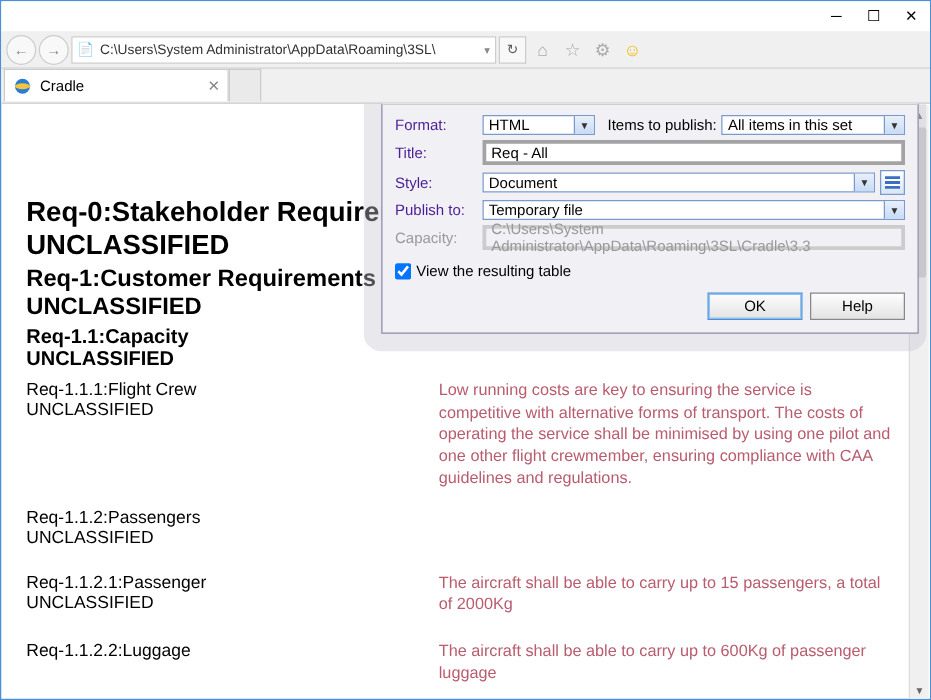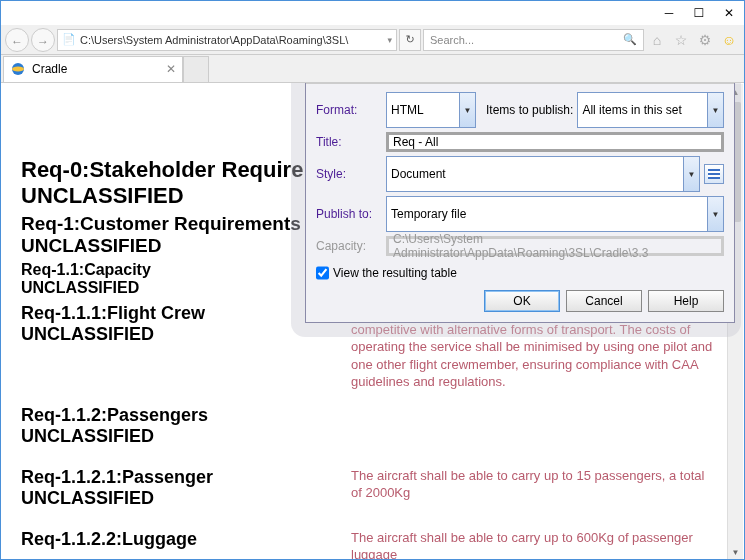--- a/index.html
+++ b/index.html
@@ -14,47 +14,47 @@
 .navbtn { width: 24px; height: 24px; border: 1px solid #ccc; border-radius: 50%; display: flex; align-items: center; justify-content: center; font-size: 12px; color: #888; background: #f8f8f8; }
 .addr { display:flex; align-items:center; flex: 0 0 340px; height: 22px; border: 1px solid #ccc; background: #fff; font-size: 11px; padding: 0 4px; color: #333; }
 .addr .ieicon { width:14px; height:14px; display:inline-flex; align-items:center; justify-content:center; margin-right:4px; }
 .refbtn, .stopbtn { width: 22px; height: 22px; border: 1px solid #ccc; background: #f8f8f8; display:flex;align-items:center;justify-content:center;font-size:11px;color:#555; }
 .search { flex: 1; height: 22px; border: 1px solid #ccc; background: #fff; font-size: 11px; padding: 0 6px; color: #888; display:flex;align-items:center;}
 .search span.mag { margin-left:auto; color:#888; }
 .ticon { width: 22px; height: 22px; display:flex;align-items:center;justify-content:center; color:#aaa; font-size:14px; }
 .smiley { color:#f0b800; }
 
 
-.tabrow { height: 28px; display:flex; align-items:center; background:#f0f0f0; border-bottom:1px solid #ccc; padding-left:2px;}
+.tabrow { height: 28px; display:flex; align-items:flex-start; background:#f0f0f0; border-bottom:1px solid #ccc; padding-left:2px;}
 .tab { height:26px; min-width:180px; border:1px solid #ccc; border-bottom:none; background:#fff; display:flex; align-items:center; padding:0 6px; font-size:12px; gap:6px;}
 .tab .ieicon { width:16px; height:16px; }
 .tab .x { margin-left:auto; color:#888; font-size:12px; }
 .newtab { width:26px; height:26px; border:1px solid #ccc; border-bottom:none; background:#eaeaea; }
 
 
 .content { position:relative; height: calc(560px - 24px - 30px - 28px); overflow:hidden; }
 .doc { padding: 14px 20px; font-family: "Times New Roman", serif; }
 .doc h1 { font-size: 22px; margin: 0; font-weight: bold; }
 .doc h2 { font-size: 19px; margin: 0; font-weight: bold; }
 .doc h3 { font-size: 16px; margin: 0; font-weight: bold; }
-.doc h4 { font-size: 18px; margin: 0; font-weight: bold; }
+.doc h4 { font-size: 14px; margin: 0; font-weight: normal; }
 .doc .spacer { height: 60px; }
 .row { display:flex; align-items:flex-start; margin-top:6px; }
 .left { width: 330px; flex-shrink:0; }
 .right { color:#b85c6e; font-size:13px; line-height:1.35; padding-right:8px; }
 
 
 .dialog-shadow { position:absolute; left:290px; top:-30px; width:450px; border-radius:0 0 14px 14px; padding:0 0 14px 14px; background:rgba(200,200,210,0.4); }
 .dialog { width:430px; border:1px solid #8a8aa8; background:#f1f1f5; font-size:12px; }
 .dlg-title { height:30px; background:#fff; display:flex; align-items:center; padding:0 8px; border-bottom:1px solid #ccc; }
 .dlg-body { padding:8px 10px 10px 10px; }
 .frow { display:flex; align-items:center; margin-bottom:4px; gap:4px; }
 .flabel { width:66px; color:#4c1d95; }
 .flabel.disabled { color:#999; }
-.combo { border:1px solid #7a9acb; background:#fff; height:36px; display:flex; align-items:center; padding:0 4px; font-size:12px; position:relative; }
+.combo { border:1px solid #7a9acb; background:#fff; height:16px; display:flex; align-items:center; padding:0 4px; font-size:12px; position:relative; }
 .combo .arrow { position:absolute; right:0; top:0; width:16px; height:100%; background:linear-gradient(#e8f0fb,#c7dbf4); border-left:1px solid #7a9acb; display:flex;align-items:center;justify-content:center; font-size:8px; color:#333;}
 .txt { border:3px solid #a3a3a3; background:#fff; height:20px; display:flex; align-items:center; padding:0 4px; font-size:12px; flex:1; }
 .txt.disabled { background:#f1f1f5; color:#999; border-color:#ccc; }
 .smallbtn { width:20px; height:20px; border:1px solid #7a9acb; background:linear-gradient(#fff,#d8e6f7); display:flex;align-items:center;justify-content:center; }
 .smallbtn .bars { width:12px; height:10px; background:repeating-linear-gradient(#3a6fc4,#3a6fc4 2px,#fff 2px,#fff 4px); }
 .chkrow { display:flex; gap:4px; margin-top:6px; }
 .chkrow input { margin:0; }
 .rightcol { margin-left:auto; display:flex; flex-direction:column; gap:1px; }
 .highlight { position:absolute; border:3px solid #e02020; border-radius:10px; }
 .btnrow { display:flex; justify-content:flex-end; gap:6px; margin-top:10px; }
@@ -77,24 +77,20 @@
 
 <div class="toolbar">
   <div class="navbtn">←</div>
   <div class="navbtn">→</div>
   <div class="addr">
     <span class="ieicon">📄</span>
     <span>C:\Users\System Administrator\AppData\Roaming\3SL\</span>
     <span style="margin-left:auto;color:#888;font-size:9px;">▾</span>
   </div>
   <div class="refbtn">↻</div>
-  <div class="search">
-    <span>Search...</span>
-    <span class="mag">🔍</span>
-  </div>
   <div class="ticon">⌂</div>
   <div class="ticon">☆</div>
   <div class="ticon">⚙</div>
   <div class="ticon smiley">☺</div>
 </div>
 
 <div class="tabrow">
   <div class="tab">
     <span class="ieicon">
       <svg width="16" height="16" viewBox="0 0 16 16">
@@ -210,22 +206,19 @@
             <input type="checkbox" checked="" style="">
             <span>View the resulting table</span>
           </label>
         </div>
 
         <div class="btnrow">
           <div class="winbtn default">
               <span>OK</span>
             </div>
           <div class="winbtn">
-              <span>Cancel</span>
-            </div>
-          <div class="winbtn">
               <span>Help</span>
             </div>
         </div>
       </div>
     </div>
   </div>
 </div>
 
 </body></html>

